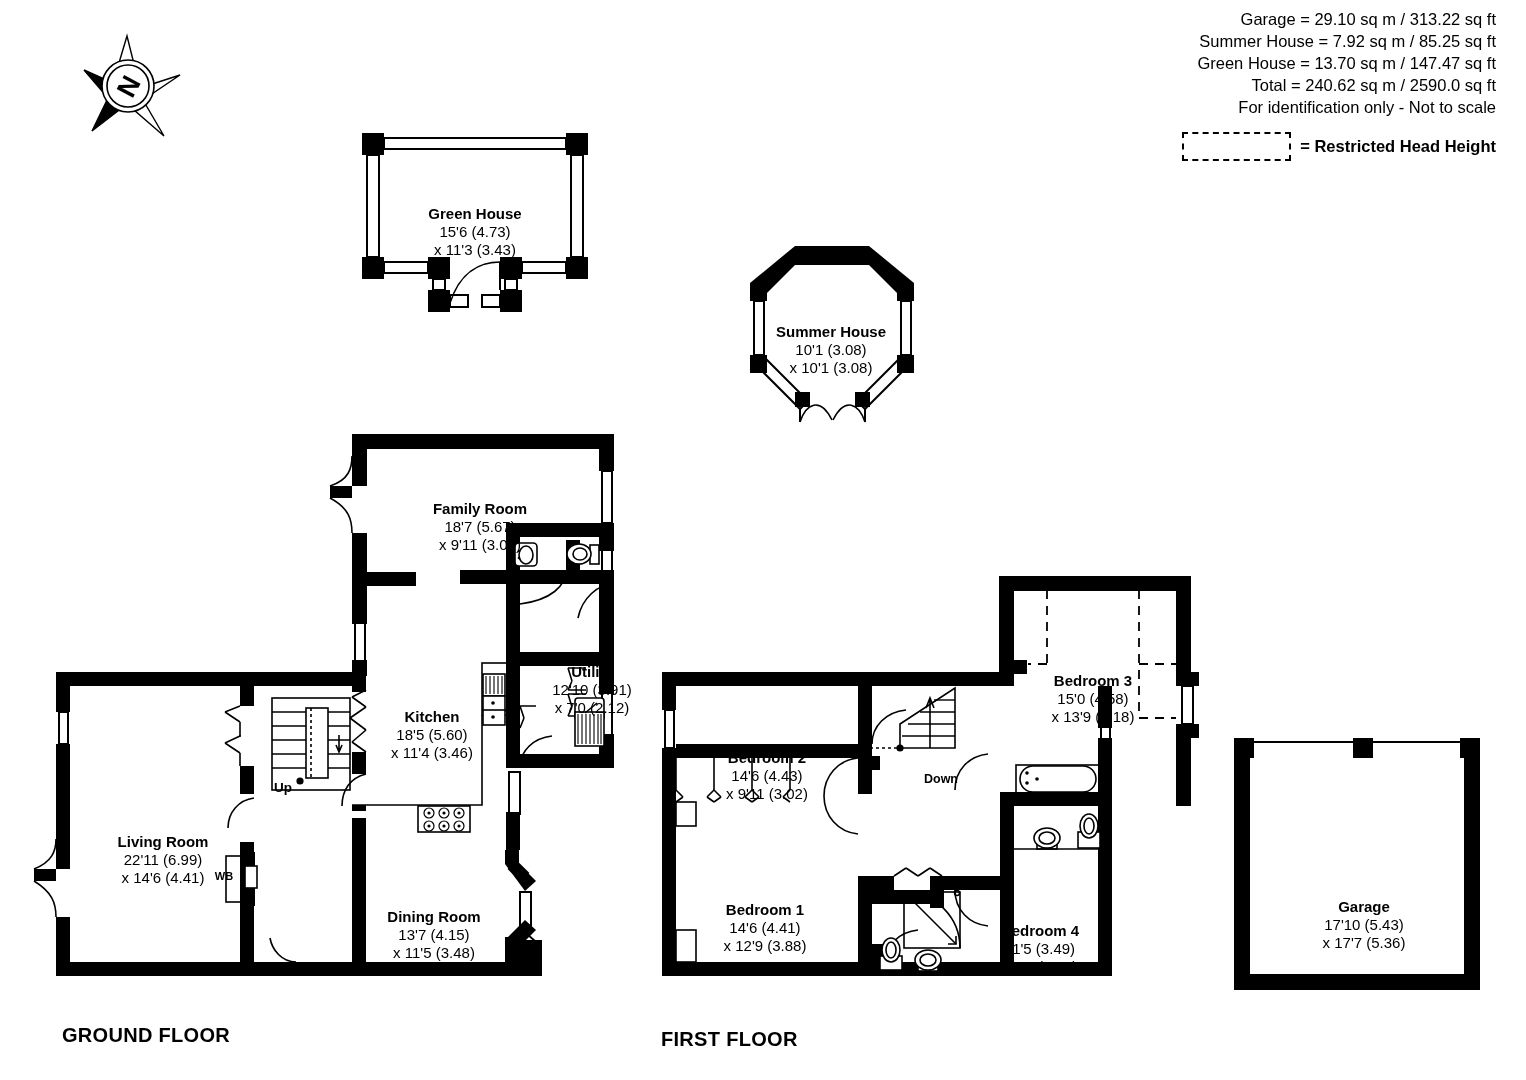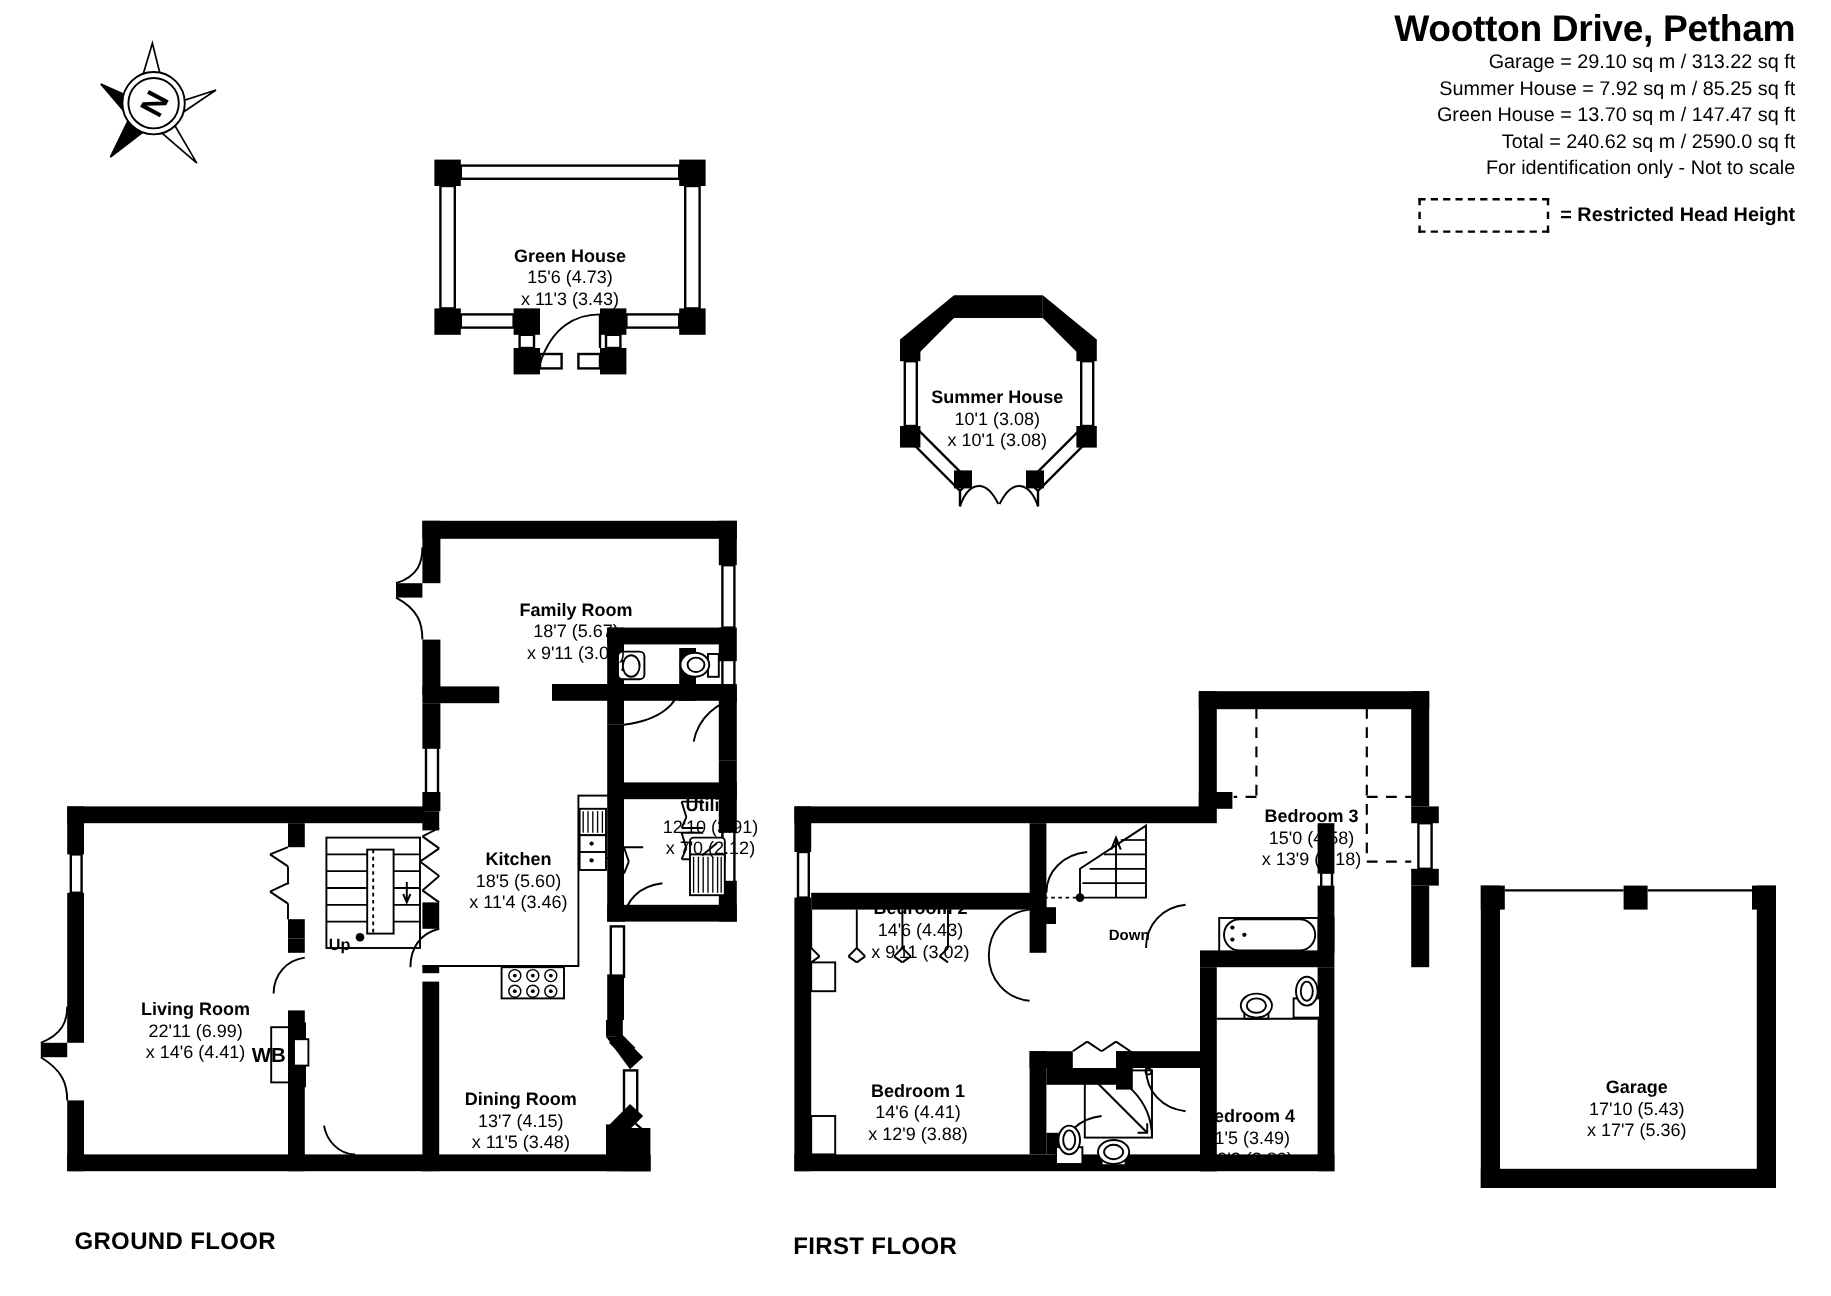--- a/index.html
+++ b/index.html
@@ -404,21 +404,20 @@
     <rect class="w" x="1460" y="738" width="20" height="20"></rect>
     <line class="gl" x1="1254" y1="742" x2="1353" y2="742"></line>
     <line class="gl" x1="1373" y1="742" x2="1460" y2="742"></line>
     <rect class="w" x="1234" y="738" width="16" height="252"></rect>
     <rect class="w" x="1464" y="738" width="16" height="252"></rect>
     <rect class="w" x="1234" y="974" width="246" height="16"></rect>
   </g>
 </svg>
 
 <div id="header">
-  <div id="title">Wootton Drive, Petham</div>
   <div class="areaLine">Garage = 29.10 sq m / 313.22 sq ft</div>
   <div class="areaLine">Summer House = 7.92 sq m / 85.25 sq ft</div>
   <div class="areaLine">Green House = 13.70 sq m / 147.47 sq ft</div>
   <div class="areaLine">Total = 240.62 sq m / 2590.0 sq ft</div>
   <div class="areaLine">For identification only - Not to scale</div>
   <div id="legend">
     <span class="swatch"></span>
     <span class="legendtxt">= Restricted Head Height</span>
   </div>
 </div>
@@ -456,21 +455,21 @@
   <span class="nm">Living Room</span>
   <span class="d1">22'11 (6.99)</span>
   <span class="d2">x 14'6 (4.41)</span>
 </div>
 <div class="roomLabel" style="left:434px;top:884px;">
   <span class="nm">Dining Room</span>
   <span class="d1">13'7 (4.15)</span>
   <span class="d2">x 11'5 (3.48)</span>
 </div>
 <div class="tinyLabel" style="left:283px;top:780px;">Up</div>
-<div class="tinyLabel" style="left:224px;top:870px;font-size:17px;">WB</div>
+<div class="tinyLabel" style="left:224px;top:870px;font-size:11px;">WB</div>
 
 <div class="roomLabel" style="left:767px;top:725px;">
   <span class="nm">Bedroom 2</span>
   <span class="d1">14'6 (4.43)</span>
   <span class="d2">x 9'11 (3.02)</span>
 </div>
 <div class="roomLabel" style="left:1093px;top:648px;">
   <span class="nm">Bedroom 3</span>
   <span class="d1">15'0 (4.58)</span>
   <span class="d2">x 13'9 (4.18)</span>

